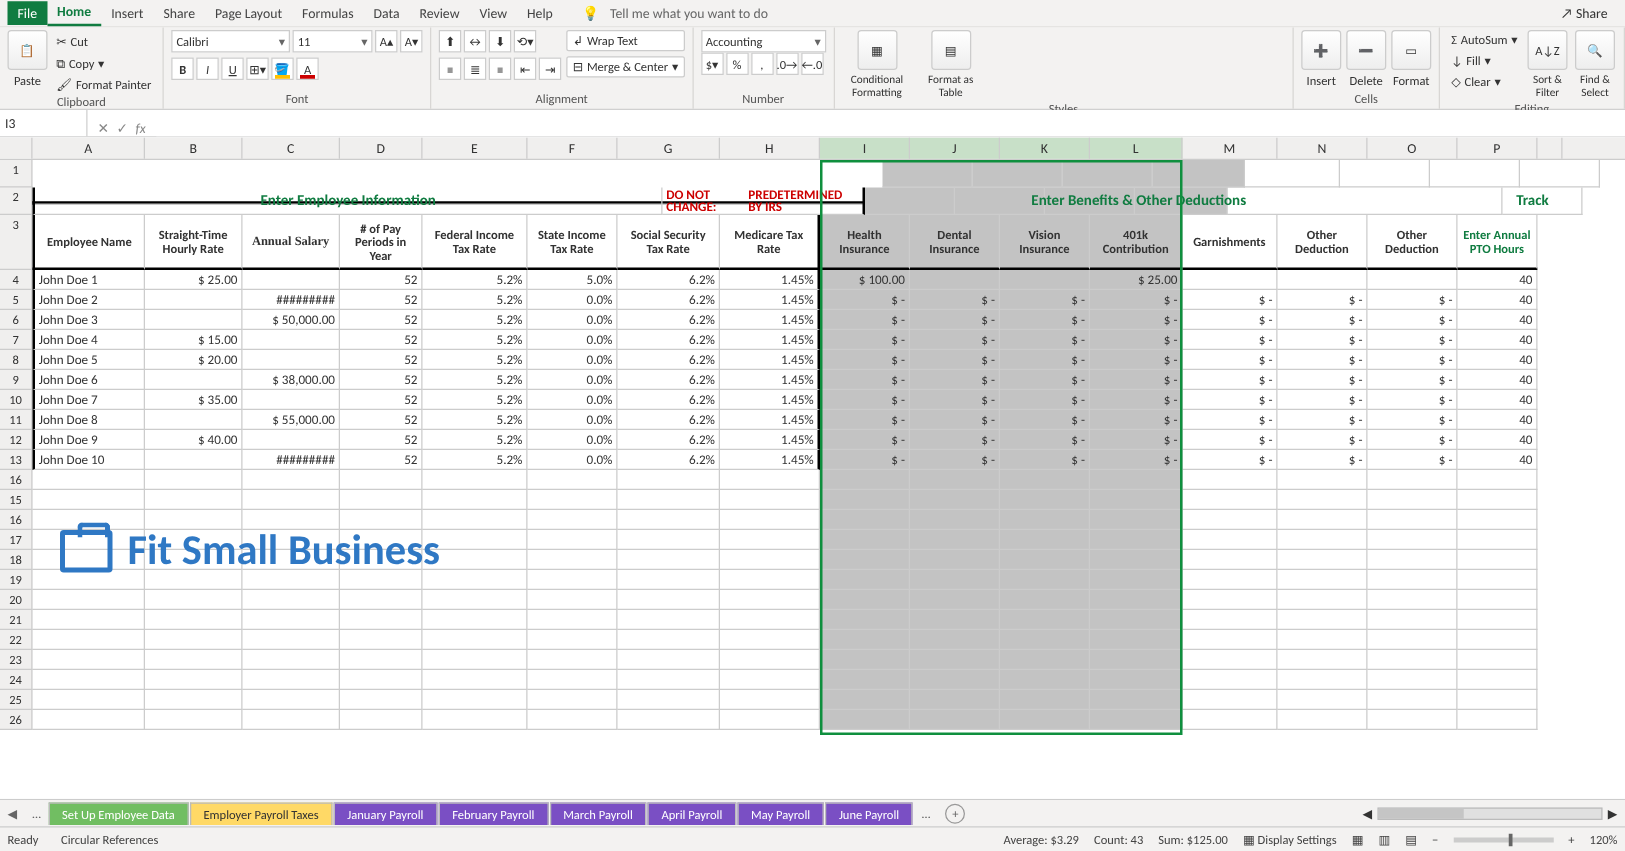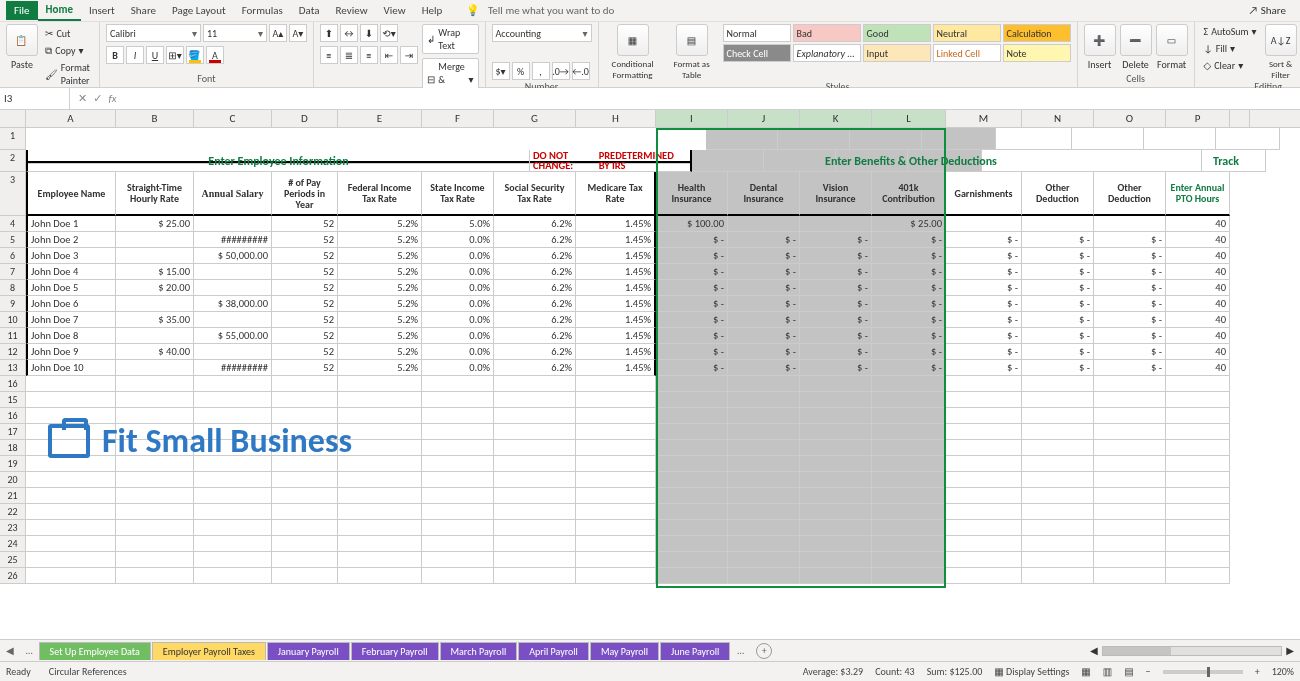--- a/index.html
+++ b/index.html
@@ -23,21 +23,21 @@
 .bigicn{width:32px;height:32px;background:linear-gradient(#fff,#eee);border:1px solid #ccc;border-radius:3px;display:flex;align-items:center;justify-content:center}
 .vstack{display:flex;flex-direction:column;gap:2px;font-size:10px}
 .hstack{display:flex;gap:2px;align-items:center}
 .rbtn{display:flex;align-items:center;gap:3px;padding:1px 3px;border-radius:2px}
 .sel{border:1px solid #ccc;background:#fff;height:18px;padding:0 3px;font-size:10px;display:flex;align-items:center;justify-content:space-between;min-width:64px}
 .sel .dd{color:#666;margin-left:4px}
 .minibtn{width:18px;height:18px;border:1px solid #ccc;background:#fff;display:flex;align-items:center;justify-content:center;font-size:10px}
 .stylecell{width:68px;height:18px;border:1px solid #ccc;font-size:10px;display:flex;align-items:center;padding:0 3px}
 
 
-.fbar{display:flex;align-items:center;height:22px;border-bottom:1px solid #d0d0d0;background:#fff}
+.fbar{display:flex;align-items:flex-end;height:22px;border-bottom:1px solid #d0d0d0;background:#fff}
 .namebox{width:70px;border-right:1px solid #d0d0d0;height:100%;display:flex;align-items:center;padding:0 4px;font-size:11px}
 .fbtns{display:flex;gap:6px;padding:0 8px;color:#888}
 .finput{flex:1;height:100%;border:none;outline:none;padding:0 4px;font-size:11px}
 
 
 .gridwrap{flex:1;overflow:hidden;position:relative;background:#fff}
 .colheads{display:flex;height:18px;background:#f0efee;border-bottom:1px solid #ccc}
 .ch{border-right:1px solid #ccc;text-align:center;font-size:11px;color:#333;line-height:18px}
 .ch.selarea{background:#c8e0c8}
 .corner{width:26px;background:#f0efee;border-right:1px solid #ccc}
@@ -193,21 +193,21 @@
               <span>↲</span> 
               <span>Wrap Text</span>
             </div>
         <div class="rbtn" style="border:1px solid #ccc;background:#fff;padding:1px 4px"><span>⊟</span> <span>Merge &amp; Center</span> ▾</div>
       </div>
     </div>
     <div class="label">Alignment</div>
   </div>
 
   <div class="group">
-    <div class="body vstack" style="gap:20px">
+    <div class="body vstack" style="gap:0">
       <div class="sel" style="width:100px">
             <span>Accounting</span>
             <span class="dd">▾</span>
           </div>
       <div class="hstack">
         <div class="minibtn">$▾</div>
         <div class="minibtn">%</div>
         <div class="minibtn">,</div>
         <div class="minibtn">.0→</div>
         <div class="minibtn">←.0</div>
@@ -219,36 +219,20 @@
   <div class="group" style="flex:1">
     <div class="body">
       <div class="vstack" style="align-items:center;margin-right:4px">
         <div class="bigicn">▦</div>
         <span style="text-align:center;font-size:9px;width:56px">Conditional Formatting</span>
       </div>
       <div class="vstack" style="align-items:center;margin-right:4px">
         <div class="bigicn">▤</div>
         <span style="text-align:center;font-size:9px;width:46px">Format as Table</span>
       </div>
-      <div class="vstack" style="gap:2px" id="style-gallery">
-            <div class="hstack">
-              <div class="stylecell" style="background: rgb(255, 255, 255);">Normal</div>
-              <div class="stylecell" style="background: rgb(248, 200, 196);">Bad</div>
-              <div class="stylecell" style="background: rgb(192, 226, 185);">Good</div>
-              <div class="stylecell" style="background: rgb(255, 232, 160);">Neutral</div>
-              <div class="stylecell" style="background: rgb(253, 191, 45);">Calculation</div>
-            </div>
-            <div class="hstack">
-              <div class="stylecell" style="background: rgb(138, 138, 138); color: rgb(255, 255, 255);">Check Cell</div>
-              <div class="stylecell" style="background: rgb(255, 255, 255); font-style: italic;">Explanatory ...</div>
-              <div class="stylecell" style="background: rgb(253, 230, 183);">Input</div>
-              <div class="stylecell" style="background: rgb(255, 255, 255); color: rgb(197, 105, 30);">Linked Cell</div>
-              <div class="stylecell" style="background: rgb(255, 246, 176);">Note</div>
-            </div>
-          </div>
     </div>
     <div class="label">Styles</div>
   </div>
 
   <div class="group">
     <div class="body">
       <div class="vstack" style="align-items:center">
             <div class="bigicn">➕</div>
             <span>Insert</span>
           </div>

